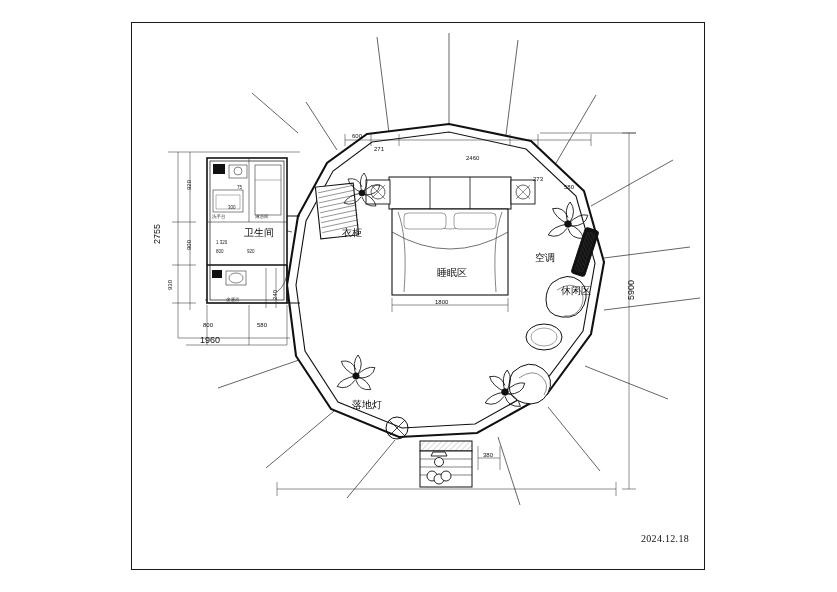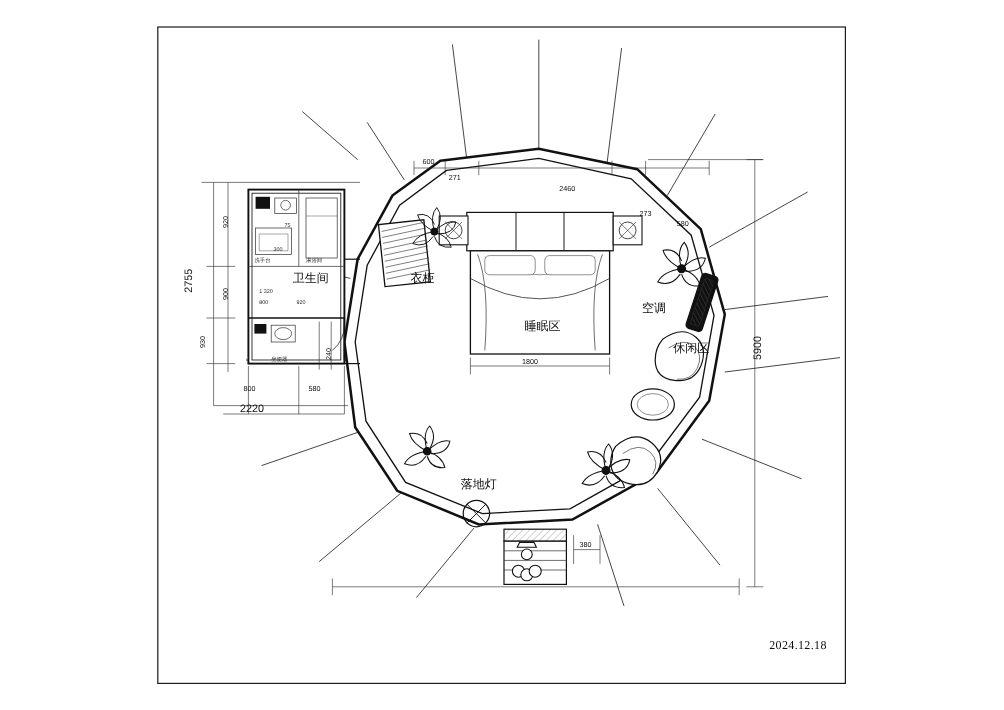--- a/index.html
+++ b/index.html
@@ -292,25 +292,25 @@
       <line x1="508" y1="298" x2="508" y2="312"></line>
       <line x1="392" y1="305" x2="508" y2="305"></line>
     </g>
   </svg>
 
   <div class="lbl room-label" style="left:244px; top:228px;">卫生间</div>
   <div class="lbl room-label" style="left:342px; top:228px;text-align:right;">衣柜</div>
   <div class="lbl room-label" style="left:424px; top:268px;padding-left:13px;">睡眠区</div>
   <div class="lbl room-label" style="left:535px; top:253px;">空调</div>
   <div class="lbl room-label" style="left:513px; top:286px;margin-left:48px;">休闲区</div>
-  <div class="lbl room-label" style="left:384px; top:400px;">落地灯</div>
+  <div class="lbl room-label" style="left:352px; top:400px;">落地灯</div>
 
   <div class="lbl dim-label vert dim-big" style="left:627px; top:300px;">5900</div>
   <div class="lbl dim-label vert dim-big" style="left:153px; top:244px;">2755</div>
-  <div class="lbl dim-label dim-big" style="left:200px; top:336px;">2220</div>
+  <div class="lbl dim-label dim-big" style="left:200px; top:336px;">1960</div>
 
   <div class="lbl dim-label vert" style="left:186px; top:190px;">920</div>
   <div class="lbl dim-label vert" style="left:186px; top:250px;">900</div>
   <div class="lbl dim-label vert" style="left:167px; top:290px;">930</div>
 
   <div class="lbl dim-label" style="left:203px; top:322px;">800</div>
   <div class="lbl dim-label" style="left:257px; top:322px;">580</div>
 
   <div class="lbl tiny" style="left:216px; top:241px;">1 320</div>
   <div class="lbl tiny vert" style="left:247px; top:250px;">920</div>

